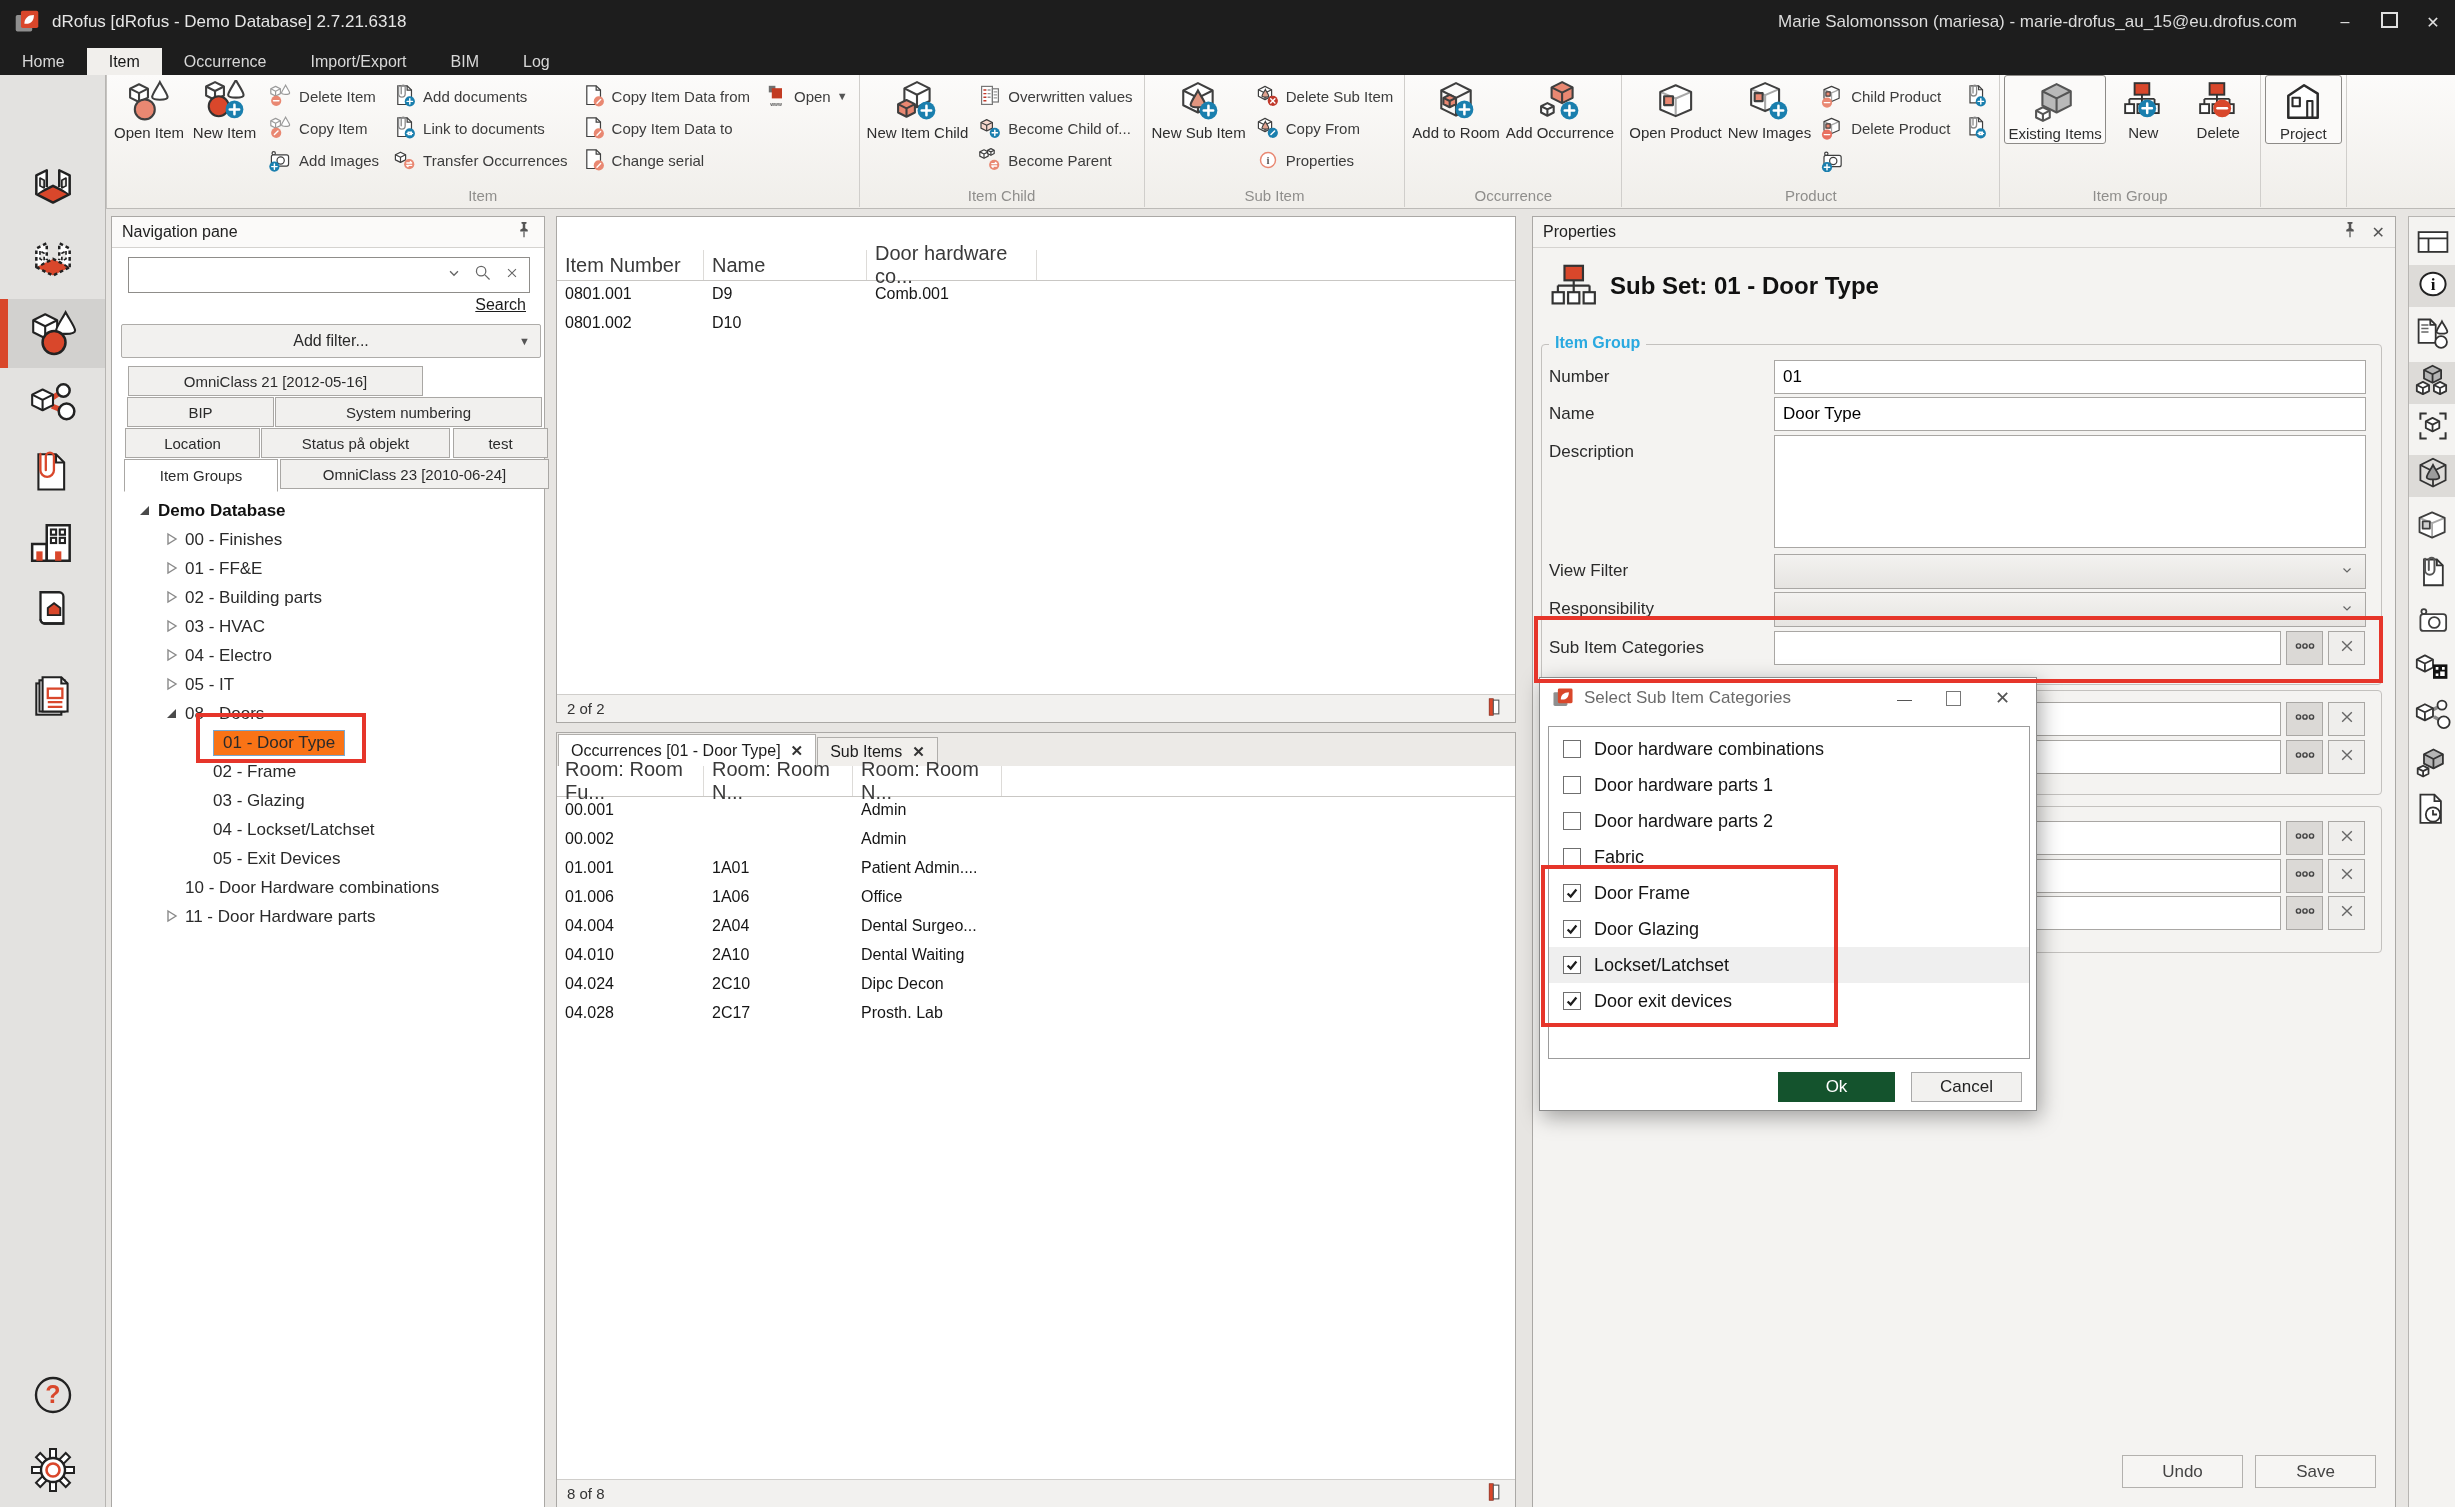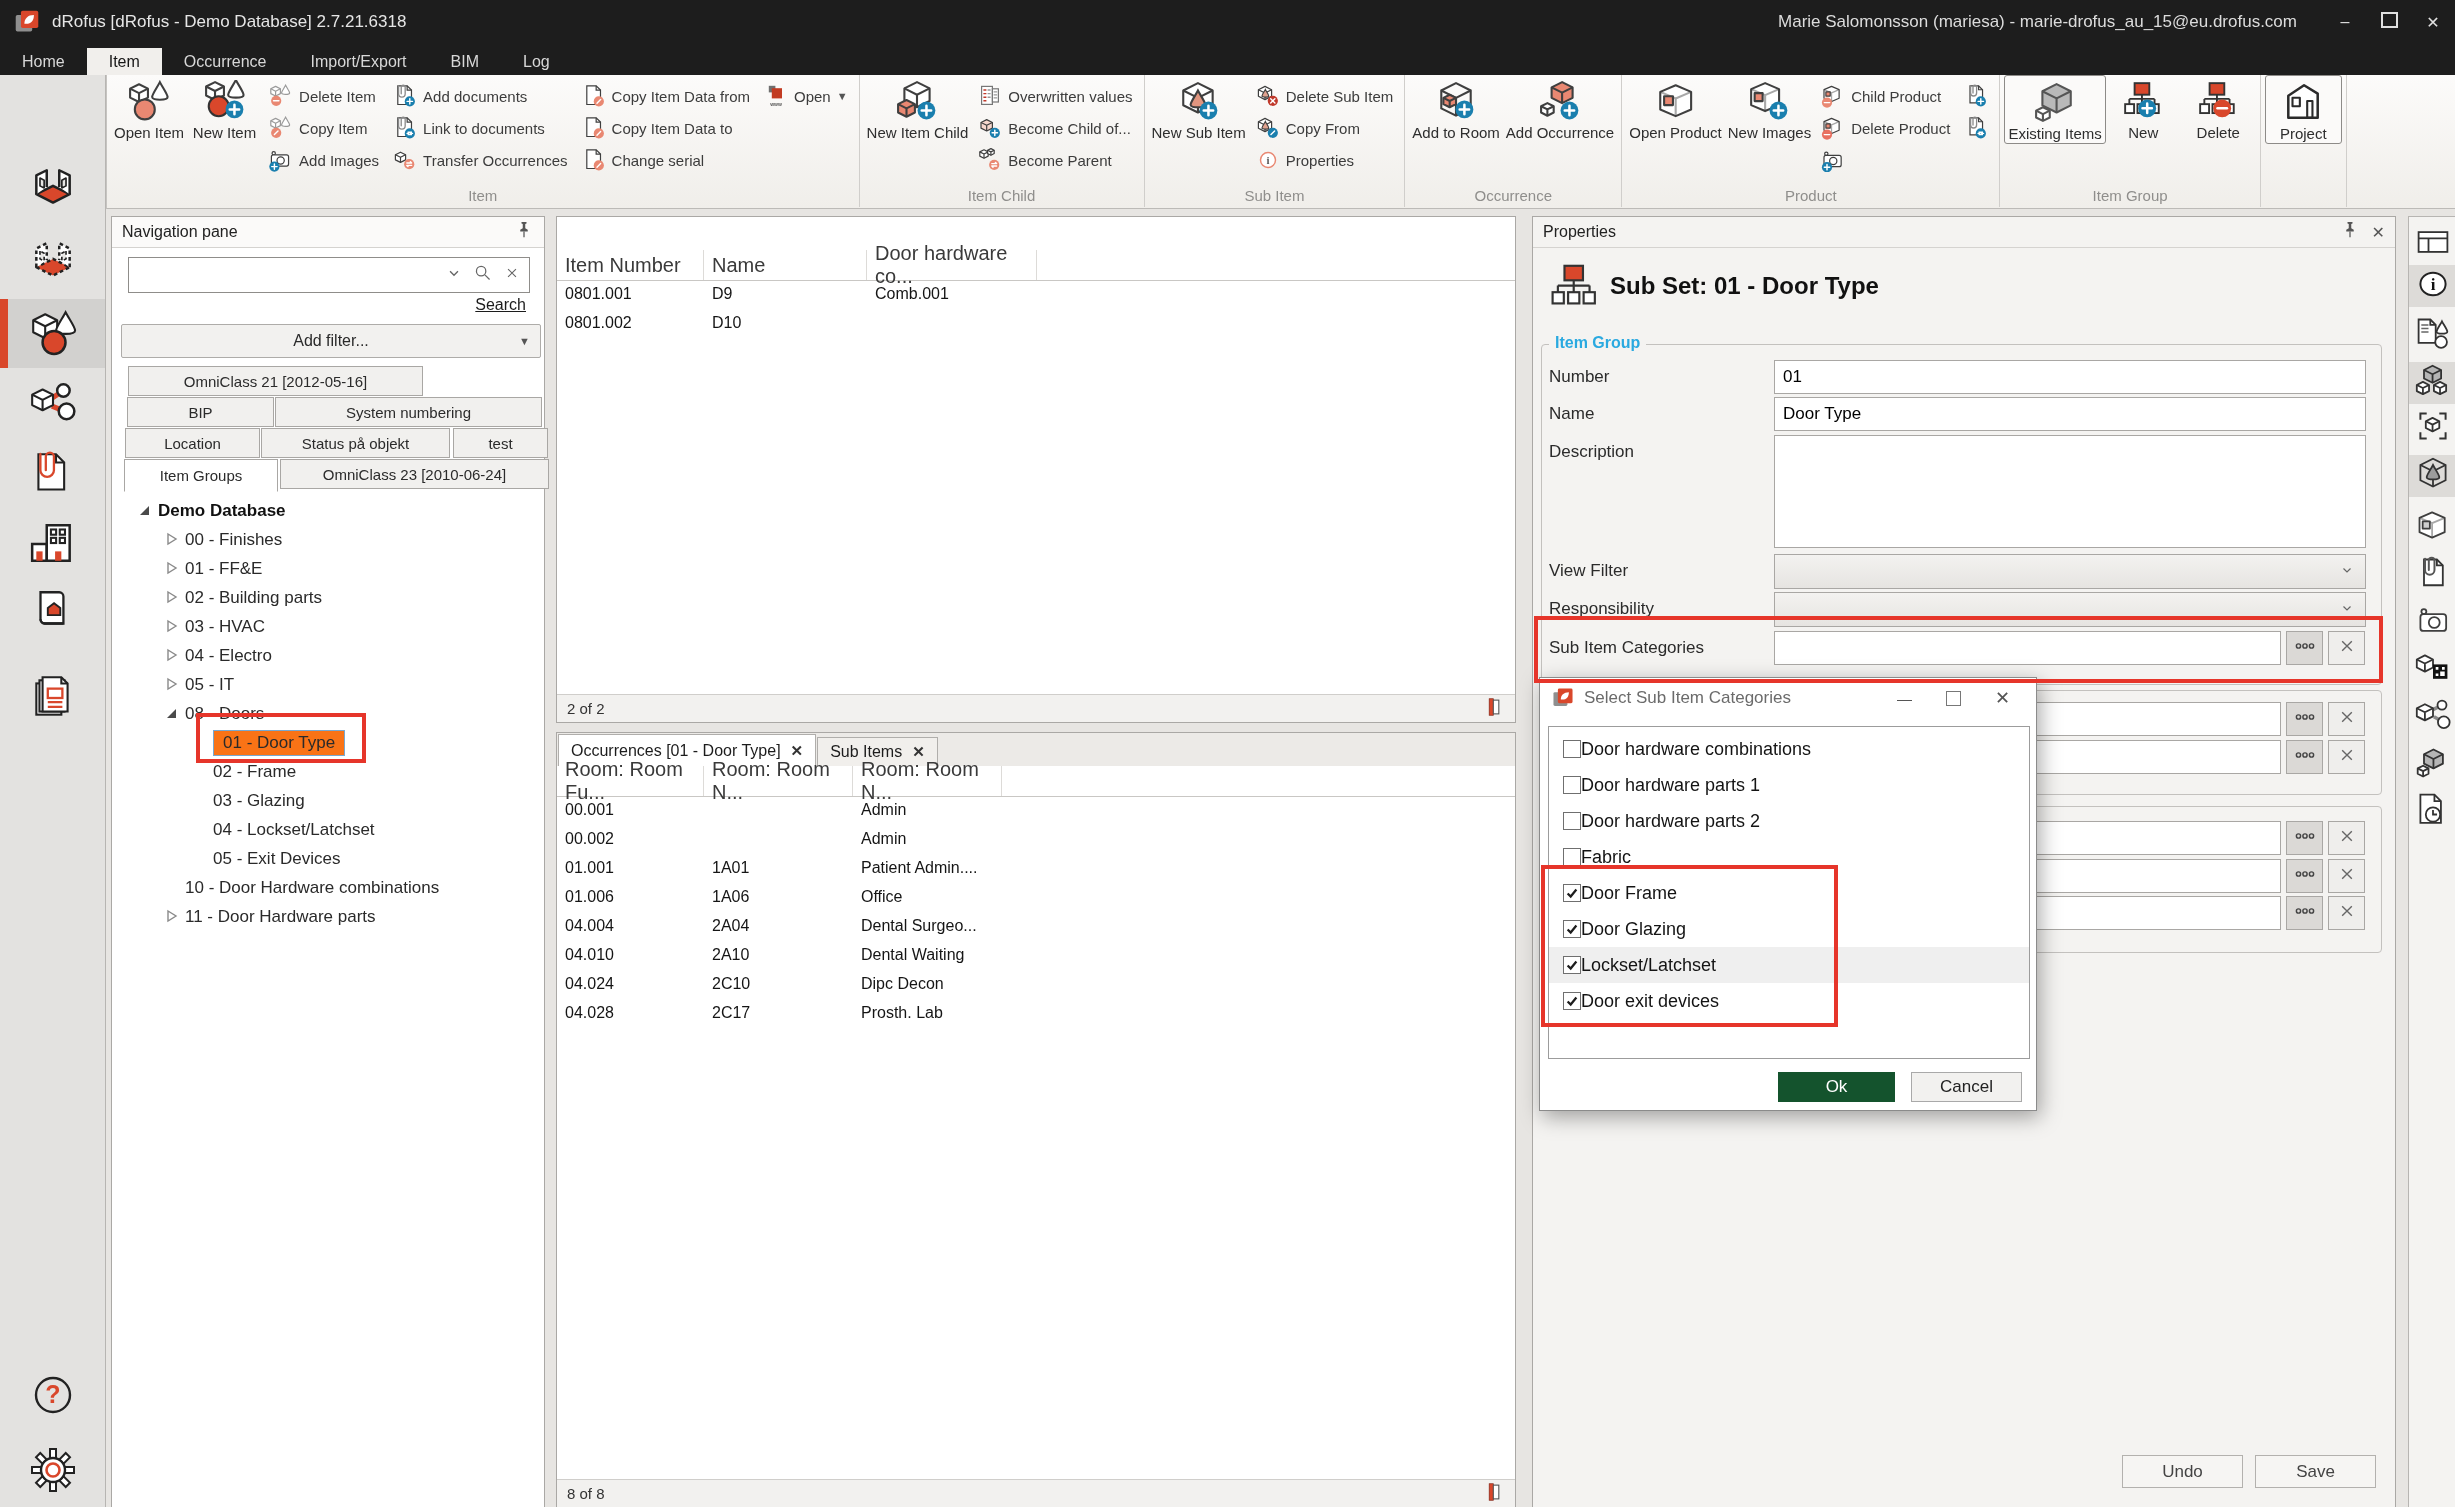--- a/index.html
+++ b/index.html
@@ -72,21 +72,21 @@
   .pbtn{position:absolute;height:31px;border:1px solid #b3b1ae;background:#f6f5f3;font-size:17px;color:#444;display:flex;align-items:center;justify-content:center}
   
   .rtool{position:absolute;left:2408px;top:216px;width:48px;height:1292px;background:#f4f3f1;border:1px solid #b7b5b2;box-sizing:border-box}
   .rticon{position:absolute;left:4px;width:40px;height:42px;display:flex;align-items:center;justify-content:center}
   .rticon.hl{background:#dddbd8;left:0;width:47px}
   
   .dialog{position:absolute;left:1539px;top:677px;width:498px;height:434px;background:#fff;border:1px solid #8b8b8b;box-shadow:3px 6px 20px rgba(0,0,0,.35);z-index:20;box-sizing:border-box}
   .dtitle{height:40px;display:flex;align-items:center;padding:0 12px;font-size:17px;color:#6b6b6b;gap:10px}
   .dctrl{display:flex;margin-left:auto;gap:34px;align-items:center;color:#555;font-size:15px;padding-right:14px}
   .dlist{position:absolute;left:8px;top:48px;width:482px;height:333px;border:1px solid #9c9c9c;background:#fff;box-sizing:border-box;overflow:hidden}
-  .drow{height:36px;display:flex;align-items:center;padding-left:14px;font-size:18px;color:#141414}
+  .drow{height:36px;display:flex;align-items:center;gap:13px;padding-left:14px;font-size:18px;color:#141414}
   .drow.hover{background:#efefef}
   .cb{width:18px;height:18px;border:1.5px solid #6f6f6f;background:#fff;box-sizing:border-box;display:flex;align-items:center;justify-content:center}
   .dbtn{position:absolute;top:394px;height:30px;font-size:17px;display:flex;align-items:center;justify-content:center;box-sizing:border-box}
   .okbtn{left:238px;width:117px;background:#14532d;color:#fff}
   .cancelbtn{left:371px;width:111px;background:#f2f1ef;border:1px solid #a9a9a9;color:#222}
   
   .ann{position:absolute;border:4px solid #e6352a;z-index:30;pointer-events:none}
   .maximize{width:13px;height:12px;border:2px solid #e0e0e0;display:inline-block}
   .dmax{width:13px;height:13px;border:1.6px solid #777;display:inline-block}
 </style>

